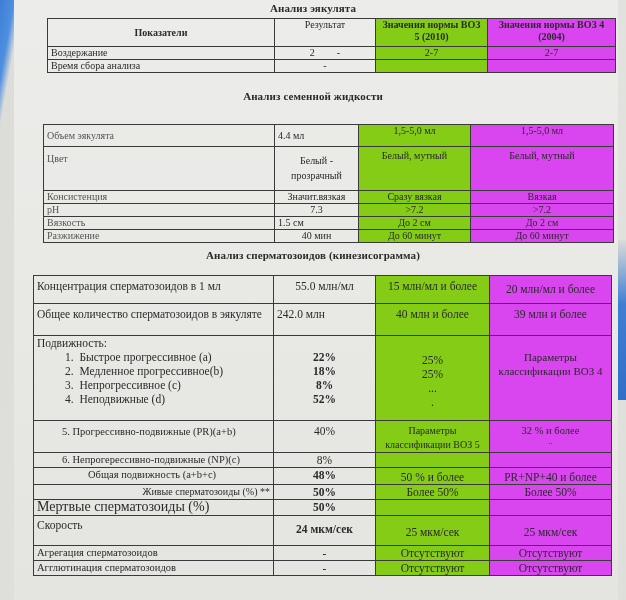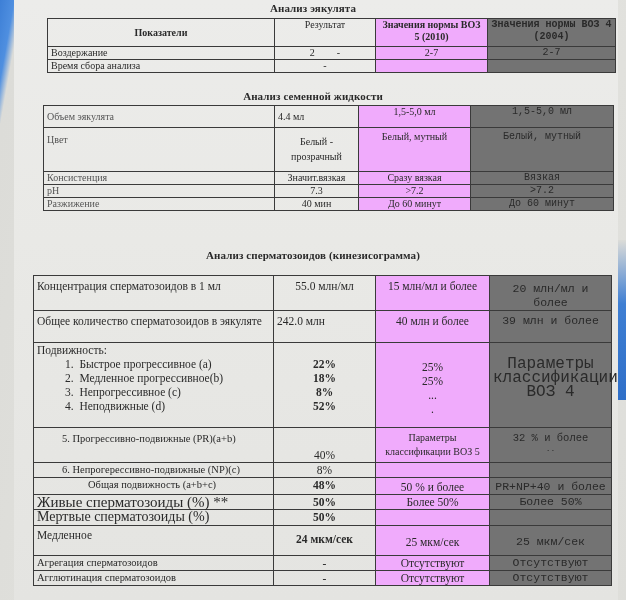--- a/index.html
+++ b/index.html
@@ -21,22 +21,22 @@
       margin: 0; text-align: center; font-size: 11px; font-weight: bold; letter-spacing: 0.1px;
       position: absolute; left: 0; width: 626px;
     }
     table {
       position: absolute; border-collapse: collapse; table-layout: fixed;
       font-size: 10px; line-height: 12px;
     }
     td, th { border: 1px solid #3a3a3a; padding: 0 3px; vertical-align: top; }
     th { font-weight: bold; text-align: center; }
     .c { text-align: center; }
-    .shade { background: #f0abfc; }
-    .shade2 { background: #737373; font-family: Liberation Mono, monospace; }
+    .shade { background: #84cc16; }
+    .shade2 { background: #d946ef; }
     .b { font-weight: bold; }
     .big { font-size: 11.5px; line-height: 14px; }
     .pad1 { padding-left: 28px; }
     .pad2 { padding-left: 54px; }
     .muted { color: #555; }
   </style>
 </head>
 <body>
 
 <div class="page"></div>
@@ -68,21 +68,21 @@
   <tr style="height:12px;margin-top:19px;">
     <td>Время сбора анализа</td>
     <td class="c">-</td>
     <td class="c shade"></td>
     <td class="c shade2"></td>
   </tr>
 </tbody>
   </table>
 
 <h2 style="top:90px;">Анализ семенной жидкости</h2>
-<table style="left:43px; top:105px; width:570px;">
+<table style="left:43px; top:124px; width:570px;">
   <colgroup>
       <col style="width:231px">
       <col style="width:84px">
       <col style="width:112px">
       <col style="width:143px">
     </colgroup>
   <tbody>
       <tr style="height:22px;">
     <td class="muted" style="vertical-align:middle;">Объем эякулята</td>
     <td style="vertical-align:middle;">4.4 мл</td>
@@ -99,20 +99,26 @@
     <td class="muted" style="vertical-align:bottom;">Консистенция</td>
     <td class="c">Значит.вязкая</td>
     <td class="c shade">Сразу вязкая</td>
     <td class="c shade2">Вязкая</td>
   </tr>
   <tr style="height:12px;">
     <td class="muted">pH</td>
     <td class="c">7.3</td>
     <td class="c shade">&gt;7.2</td>
     <td class="c shade2">&gt;7.2</td>
+  </tr>
+  <tr style="height:12px;">
+    <td class="muted">Вязкость</td>
+    <td>1.5 см</td>
+    <td class="c shade">До 2 см</td>
+    <td class="c shade2">До 2 см</td>
   </tr>
   <tr style="height:12px;">
     <td class="muted">Разжижение</td>
     <td class="c">40 мин</td>
     <td class="c shade">До 60 минут</td>
     <td class="c shade2">До 60 минут</td>
   </tr>
 </tbody>
   </table>
 
@@ -150,57 +156,57 @@
       <div>18%</div>
       <div>8%</div>
       <div>52%</div>
     </td>
     <td class="c shade" style="padding-top:17px;">
       <div>25%</div>
       <div>25%</div>
       <div>...</div>
       <div>.</div>
     </td>
-    <td class="c shade2" style="padding-top:14px; font-size:16px;">Параметры классификации ВОЗ 4</td>
+    <td class="c shade2" style="padding-top:14px; font-size:11px;">Параметры классификации ВОЗ 4</td>
   </tr>
   <tr style="height:27px;">
     <td class="pad1" style="padding-top:4px; font-size:10.5px;">5.   Прогрессивно-подвижные (PR)(a+b)</td>
-    <td class="c" style="padding-top:20px;">40%</td>
+    <td class="c" style="padding-top:3px;">40%</td>
     <td class="c shade" style="padding-top:3px; font-size:10px;">Параметры классификации ВОЗ 5</td>
     <td class="c shade2" style="padding-top:3px; font-size:10.5px;">
       <div>32 % и более</div>
       <div style="font-size:8px; line-height:8px;">..</div>
     </td>
   </tr>
   <tr style="height:15px;">
     <td class="pad1" style="font-size:10.5px;">6.   Непрогерессивно-подвижные (NP)(c)</td>
     <td class="c">8%</td>
     <td class="c shade"></td>
     <td class="c shade2"></td>
   </tr>
   <tr style="height:15px;">
     <td class="pad2" style="font-size:10.5px;">Общая подвижность (a+b+c)</td>
     <td class="c b">48%</td>
     <td class="c shade" style="padding-top:2px;">50 % и более</td>
     <td class="c shade2" style="padding-top:2px;">PR+NP+40 и более</td>
   </tr>
   <tr style="height:15px;">
-    <td style="font-size:15px;">Живые сперматозоиды (%) **</td>
+    <td style="font-size:10px;text-align:right;">Живые сперматозоиды (%) **</td>
     <td class="c b">50%</td>
     <td class="c shade">Более 50%</td>
     <td class="c shade2">Более 50%</td>
   </tr>
   <tr style="height:16px;">
     <td style="font-size:14px;">Мертвые сперматозоиды (%)</td>
     <td class="c b">50%</td>
     <td class="c shade"></td>
     <td class="c shade2"></td>
   </tr>
   <tr style="height:30px;">
-    <td style="padding-top:2px;">Медленное</td>
+    <td style="padding-top:2px;">Скорость</td>
     <td class="c b" style="padding-top:6px;">24 мкм/сек</td>
     <td class="c shade" style="padding-top:9px;">25 мкм/сек</td>
     <td class="c shade2" style="padding-top:9px;">25 мкм/сек</td>
   </tr>
   <tr style="height:15px;">
     <td style="font-size:10.5px;">Агрегация сперматозоидов</td>
     <td class="c">-</td>
     <td class="c shade">Отсутствуют</td>
     <td class="c shade2">Отсутствуют</td>
   </tr>

